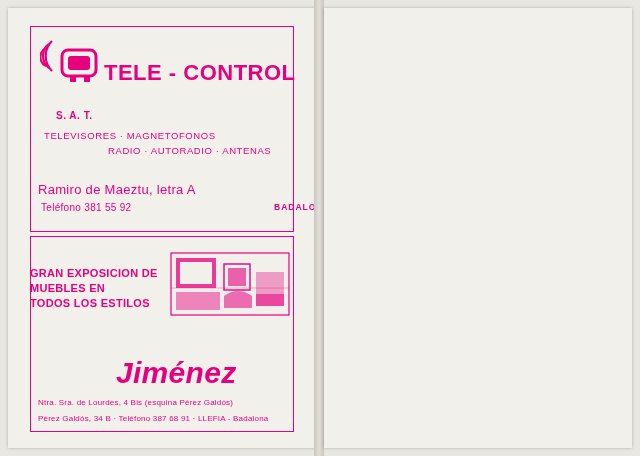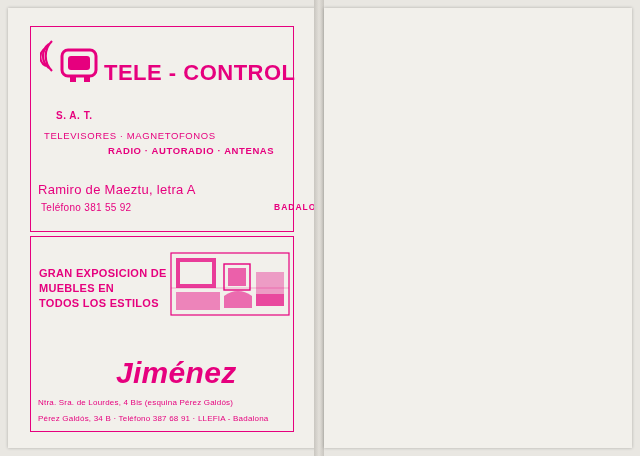--- a/index.html
+++ b/index.html
@@ -46,21 +46,21 @@
   .sat{
     position:absolute;left:36px;top:102px;
     font-size:10px;font-weight:bold;letter-spacing:.5px;padding-left:12px;
   }
   .tele-l1{
     position:absolute;left:36px;top:122px;
     font-size:9.5px;letter-spacing:.6px;
   }
   .tele-l2{
     position:absolute;left:100px;top:137px;
-    font-size:9.5px;letter-spacing:.6px;font-weight:bold;
+    font-size:9.5px;letter-spacing:.6px;
   }
   .tele-addr{
     position:absolute;left:30px;top:174px;
     font-size:13px;letter-spacing:.3px;
   }
   .tele-tel{
     position:absolute;left:33px;top:194px;
     font-size:10px;letter-spacing:.3px;
   }
   .tele-city{
@@ -116,21 +116,21 @@
     <div class="tele-title mag">TELE - CONTROL</div>
     <div class="sat mag">S. A. T.</div>
     <div class="tele-l1 mag">TELEVISORES  ·  MAGNETOFONOS</div>
     <div class="tele-l2 mag">RADIO · AUTORADIO  ·  ANTENAS</div>
     <div class="tele-addr mag">Ramiro de Maeztu, letra A</div>
     <div class="tele-tel mag">Teléfono  381 55 92</div>
     <div class="tele-city mag">BADALONA</div>
 
     <div class="box" id="muebles-box"></div>
 
-    <div class="gran mag" style="white-space:pre-line;padding-left:9px;">GRAN EXPOSICION DE
+    <div class="gran mag" style="white-space:pre-line;">GRAN EXPOSICION DE
 MUEBLES EN
 TODOS LOS ESTILOS</div>
 
     <svg id="room-art" viewBox="0 0 120 64">
       <rect x="1" y="1" width="118" height="62" fill="none" stroke="#e6007e" stroke-width="1.2"></rect>
       <rect x="6" y="6" width="40" height="30" fill="#e6007e" opacity=".75"></rect>
       <rect x="10" y="10" width="32" height="22" fill="#f2f0eb"></rect>
       <path d="M6 40 h44 v18 h-44 z" fill="#e6007e" opacity=".45"></path>
       <rect x="54" y="12" width="26" height="26" fill="none" stroke="#e6007e" stroke-width="1.4"></rect>
       <rect x="58" y="16" width="18" height="18" fill="#e6007e" opacity=".6"></rect>

